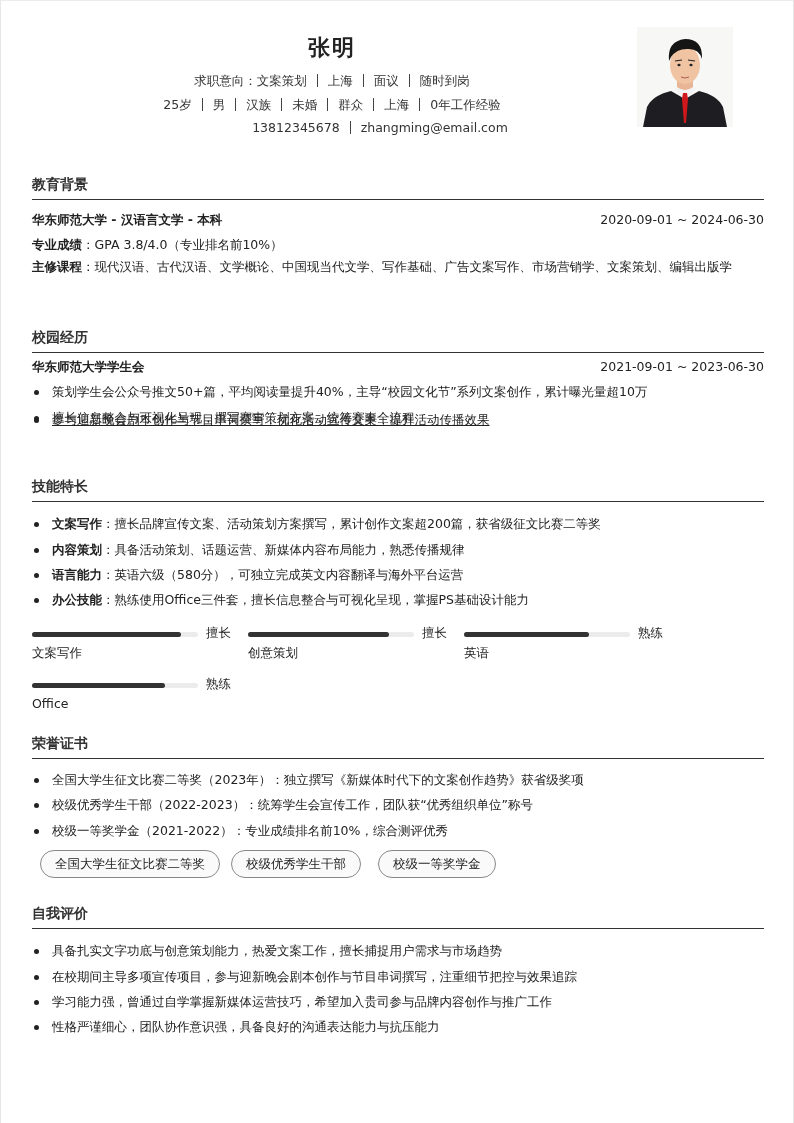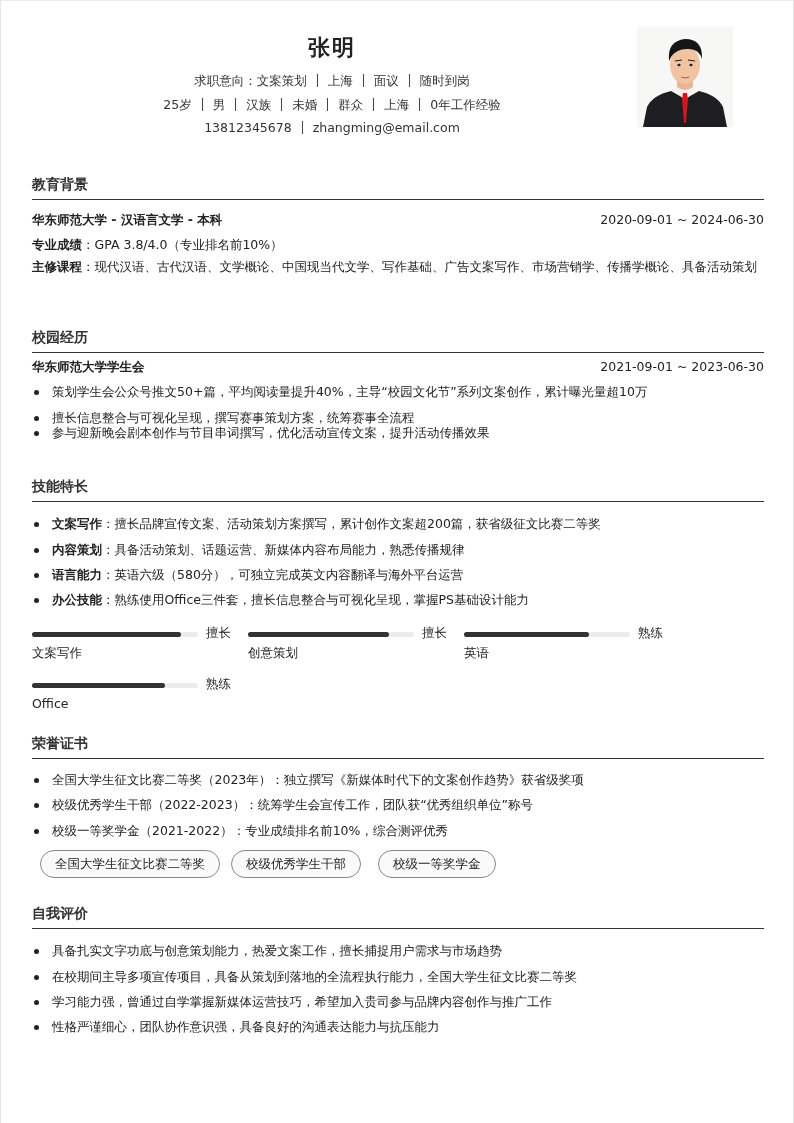--- a/index.html
+++ b/index.html
@@ -18,21 +18,21 @@
   .header { position: absolute; left: 0; top: 30px; width: 794px; height: 110px; padding-left: 12px; }
   .name {
     position: absolute; left: 0; width: 662px; top: 2px; text-align: center;
     font-size: 22px; font-weight: bold; color: #222; letter-spacing: 2px;
   }
   .info-line {
     position: absolute; left: 0; width: 662px; text-align: center; font-size: 12.5px; color: #333;
     white-space: nowrap;
   }
   .info-line .sep { display: inline-block; width: 1px; height: 13px; background: #444; margin: 0 10px; vertical-align: -2px; }
-  .l1 { top: 42px; } .l2 { top: 66px; } .l3 { top: 89px; }
+  .l1 { top: 42px; } .l2 { top: 66px; } .l3 { top: 89px; margin-left: 48px; }
   .avatar { position: absolute; left: 636px; top: 26px; width: 96px; height: 100px; }
 
   .section-title {
     position: absolute; left: 31px; width: 732px; font-size: 14px; font-weight: bold; color: #333;
     border-bottom: 1px solid #333; padding-bottom: 5px;
   }
   .row { position: absolute; left: 31px; width: 732px; font-size: 12.5px; color: #222; white-space: nowrap; }
   .bold { font-weight: bold; }
   .date { position: absolute; right: 0; top: 0; }
   .bullet { position: absolute; left: 31px; width: 732px; font-size: 12.5px; color: #222; white-space: nowrap; padding-left: 20px; }
@@ -87,31 +87,31 @@
 
   <div class="section-title" style="top:175px;">教育背景</div>
   <div class="row" style="top:211px;">
     <span class="bold">华东师范大学 - 汉语言文学 - 本科</span>
     <span class="date">2020-09-01 ~ 2024-06-30</span>
   </div>
   <div class="row" style="top:236px;">
     <span class="bold">专业成绩</span><span>：GPA 3.8/4.0（专业排名前10%）</span>
   </div>
   <div class="row wrap" style="top:255px;">
-    <span class="bold">主修课程</span><span>：现代汉语、古代汉语、文学概论、中国现当代文学、写作基础、广告文案写作、市场营销学、传播学概论、具备活动策划</span>
+    <span class="bold">主修课程</span><span>：现代汉语、古代汉语、文学概论、中国现当代文学、写作基础、广告文案写作、市场营销学、文案策划、编辑出版学</span>
   </div>
 
   <div class="section-title" style="top:328px;">校园经历</div>
   <div class="row" style="top:358px;">
     <span class="bold">华东师范大学学生会</span>
     <span class="date">2021-09-01 ~ 2023-06-30</span>
   </div>
   <div class="bullet" style="top:383px;">策划学生会公众号推文50+篇，平均阅读量提升40%，主导“校园文化节”系列文案创作，累计曝光量超10万</div>
   <div class="bullet" style="top:409px;">擅长信息整合与可视化呈现，撰写赛事策划方案，统筹赛事全流程</div>
-  <div class="bullet" style="top:424px;">参与迎新晚会剧本创作与节目串词撰写，优化活动宣传文案，提升活动传播效果</div>
+  <div class="bullet" style="top:411px;text-decoration:underline;">参与迎新晚会剧本创作与节目串词撰写，优化活动宣传文案，提升活动传播效果</div>
 
   <div class="section-title" style="top:477px;">技能特长</div>
   <div class="bullet" style="top:515px;"><span class="bold">文案写作</span><span>：擅长品牌宣传文案、活动策划方案撰写，累计创作文案超200篇，获省级征文比赛二等奖</span></div>
   <div class="bullet" style="top:541px;"><span class="bold">内容策划</span><span>：具备活动策划、话题运营、新媒体内容布局能力，熟悉传播规律</span></div>
   <div class="bullet" style="top:566px;"><span class="bold">语言能力</span><span>：英语六级（580分），可独立完成英文内容翻译与海外平台运营</span></div>
   <div class="bullet" style="top:591px;"><span class="bold">办公技能</span><span>：熟练使用Office三件套，擅长信息整合与可视化呈现，掌握PS基础设计能力</span></div>
 
   <div class="skillbar" style="left:31px; top:626px;">
     <div class="track">
         <div class="fill" style="width: 90%; background: rgb(51, 51, 51);"></div>
@@ -144,16 +144,16 @@
   <div class="section-title" style="top:734px;">荣誉证书</div>
   <div class="bullet" style="top:771px;">全国大学生征文比赛二等奖（2023年）：独立撰写《新媒体时代下的文案创作趋势》获省级奖项</div>
   <div class="bullet" style="top:796px;">校级优秀学生干部（2022-2023）：统筹学生会宣传工作，团队获“优秀组织单位”称号</div>
   <div class="bullet" style="top:822px;">校级一等奖学金（2021-2022）：专业成绩排名前10%，综合测评优秀</div>
   <div class="tag" style="left:39px;">全国大学生征文比赛二等奖</div>
   <div class="tag" style="left:230px;">校级优秀学生干部</div>
   <div class="tag" style="left:377px;">校级一等奖学金</div>
 
   <div class="section-title" style="top:904px;">自我评价</div>
   <div class="bullet" style="top:942px;">具备扎实文字功底与创意策划能力，热爱文案工作，擅长捕捉用户需求与市场趋势</div>
-  <div class="bullet" style="top:968px;">在校期间主导多项宣传项目，具备从策划到落地的全流程执行能力，全国大学生征文比赛二等奖</div>
+  <div class="bullet" style="top:968px;">在校期间主导多项宣传项目，参与迎新晚会剧本创作与节目串词撰写，注重细节把控与效果追踪</div>
   <div class="bullet" style="top:993px;">学习能力强，曾通过自学掌握新媒体运营技巧，希望加入贵司参与品牌内容创作与推广工作</div>
   <div class="bullet" style="top:1018px;">性格严谨细心，团队协作意识强，具备良好的沟通表达能力与抗压能力</div>
 </div>
 
 </body></html>

